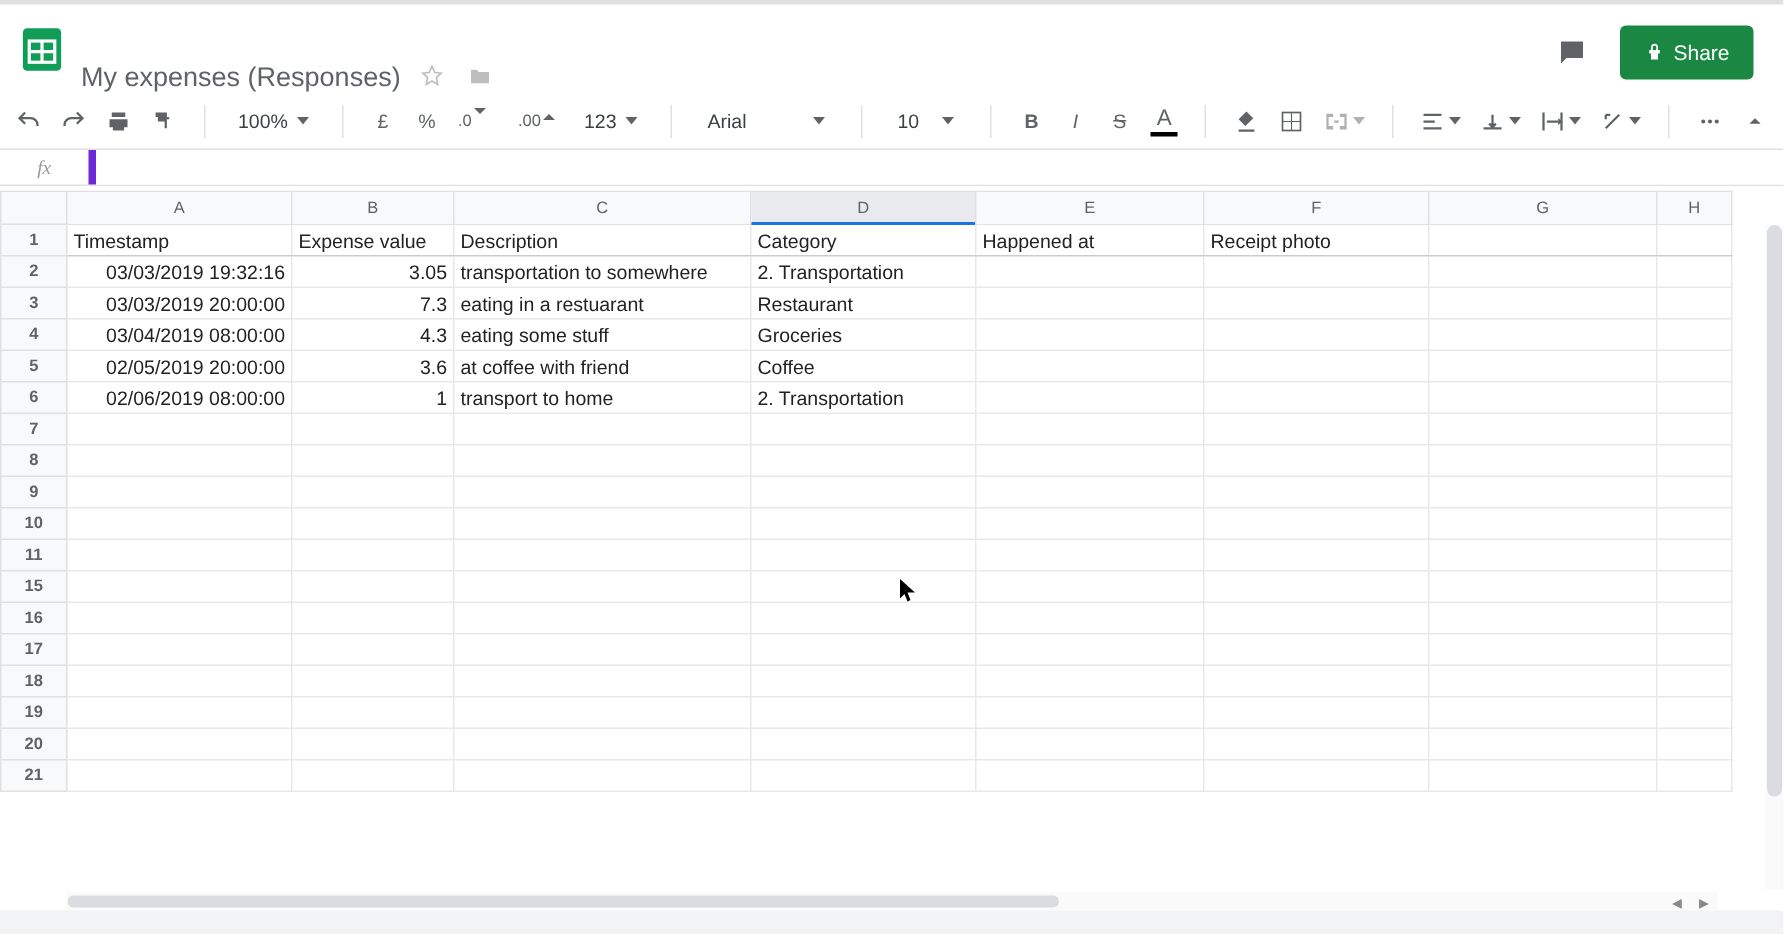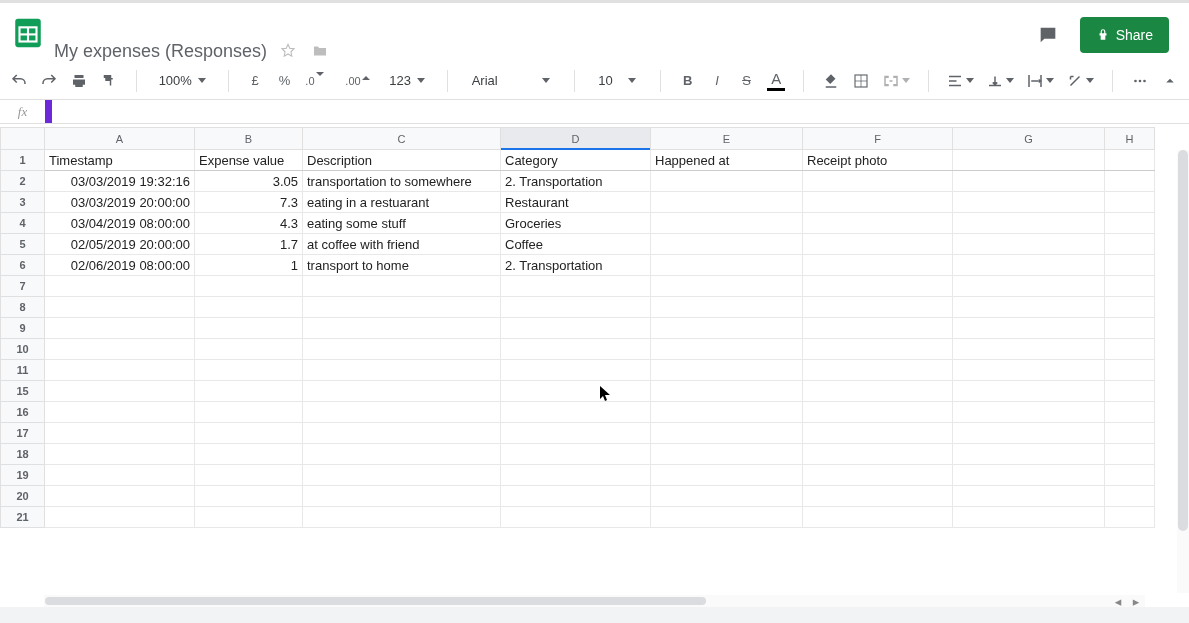--- a/index.html
+++ b/index.html
@@ -29,21 +29,21 @@
   .zoom { font-size:13px; color:#3c4043; padding:0 4px; display:flex; align-items:center; gap:6px;}
   .drop-tri { border-left:4px solid transparent; border-right:4px solid transparent; border-top:5px solid #5f6368; display:inline-block;}
   .font-sel { min-width:90px; font-size:13px; color:#3c4043; display:flex; align-items:center; justify-content:space-between; padding:0 6px;}
   .size-sel { min-width:50px; font-size:13px; color:#3c4043; display:flex; align-items:center; justify-content:space-between; padding:0 6px;}
   .text-color { width:24px; display:flex; flex-direction:column; align-items:center; }
   .text-color .bar { width:18px; height:3px; background:#000; margin-top:1px;}
   .collapse { margin-left:auto; }
 
   
   .fxbar { height:24px; border-bottom:1px solid #e0e0e0; display:flex; align-items:center; }
-  .fx-label { width:52px; text-align:center; font-style:italic; color:#999; font-size:13px; font-family:serif; border-right:7px solid #6d28d9; height:100%; display:flex; align-items:center; justify-content:center;}
+  .fx-label { width:64px; text-align:center; font-style:italic; color:#999; font-size:13px; font-family:serif; border-right:5px solid #6d28d9; height:100%; display:flex; align-items:center; justify-content:center;}
   .fx-input { flex:1; border:none; outline:none; font-size:13px; padding:0 8px; height:100%;}
 
   
   .grid-wrap { position:absolute; top:127px; left:0; right:0; bottom:16px; overflow:hidden;}
   table.grid { border-collapse:collapse; table-layout:fixed; }
   .colhdr, .rowhdr, .corner { background:#f8f9fa; color:#5f6368; font-size:11px; text-align:center; border:1px solid #e0e0e0; }
   .colhdr { height:22px; font-weight:normal; position:relative;}
   .rowhdr { width:44px; height:21px; }
   .corner { width:44px; height:22px; }
   td.cell { border:1px solid #e8e8e8; height:21px; padding:0 4px; font-size:13px; overflow:hidden; white-space:nowrap; vertical-align:middle;}
@@ -311,21 +311,21 @@
           <td class="cell">eating some stuff</td>
           <td class="cell">Groceries</td>
           <td class="cell"></td>
           <td class="cell"></td>
           <td class="cell"></td>
           <td class="cell"></td>
         </tr>
         <tr>
           <th class="rowhdr">5</th>
           <td class="cell ts">02/05/2019 20:00:00</td>
-          <td class="cell num">1.7</td>
+          <td class="cell num">3.6</td>
           <td class="cell">at coffee with friend</td>
           <td class="cell">Coffee</td>
           <td class="cell"></td>
           <td class="cell"></td>
           <td class="cell"></td>
           <td class="cell"></td>
         </tr>
         <tr>
           <th class="rowhdr">6</th>
           <td class="cell ts">02/06/2019 08:00:00</td>

